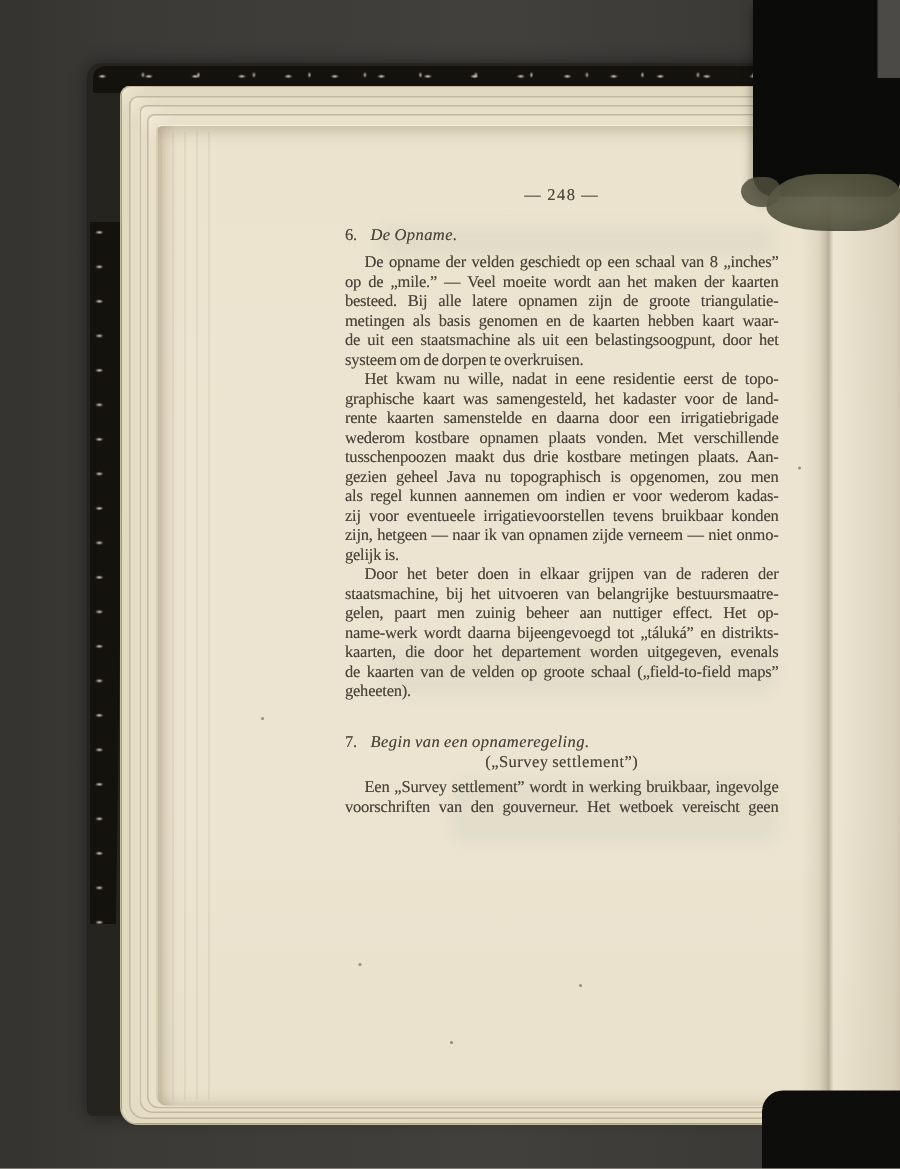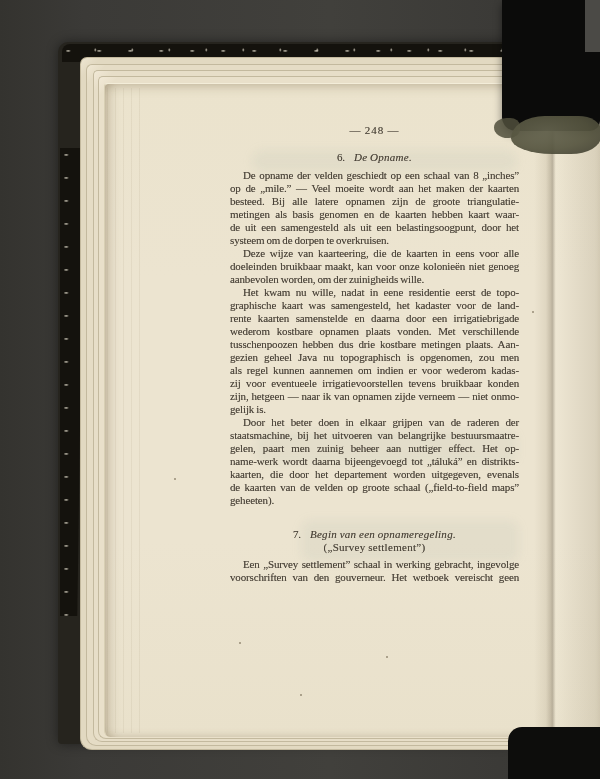--- a/index.html
+++ b/index.html
@@ -78,21 +78,21 @@
   .sp1{left:195px;top:610px;}.sp2{left:281px;top:572px;}.sp3{left:134px;top:558px;}
   .sp4{left:427px;top:227px;}.sp5{left:69px;top:394px;}
   
   .text-col{
     position:absolute;left:125px;top:40px;width:289px;
     font-size:11px;line-height:13px;color:#4a4339;
     letter-spacing:-0.15px;word-spacing:-0.5px;
     text-shadow:0 0 .4px rgba(74,67,57,.55);
   }
   .pagenum{text-align:center;letter-spacing:1px;margin-bottom:14px;color:#4e473c;}
-  .heading{text-align:center;margin-bottom:5px;}
+  .heading{text-align:left;margin-bottom:5px;}
   .heading .hnum{font-style:normal;margin-right:9px;}
   .heading .htitle{font-style:italic;letter-spacing:.3px;}
   .h7{margin-top:21px;margin-bottom:0;}
   .hsub{text-align:center;margin-bottom:4px;letter-spacing:.3px;}
   .para{margin:0;}
   .line{white-space:nowrap;text-align:justify;text-align-last:justify;}
   .line.pfirst{padding-left:13px;}
   .line.plast{text-align-last:left;}
   
   .spine-black{
@@ -143,34 +143,29 @@
 
       <div class="heading">
         <span class="hnum">6.</span><span class="htitle">De Opname.</span>
       </div>
 
       <div class="para">
           <div class="line pfirst">De opname der velden geschiedt op een schaal van 8 „inches”</div>
           <div class="line">op de „mile.” — Veel moeite wordt aan het maken der kaarten</div>
           <div class="line">besteed. Bij alle latere opnamen zijn de groote triangulatie-</div>
           <div class="line">metingen als basis genomen en de kaarten hebben kaart waar-</div>
-          <div class="line">de uit een samengesteld als uit een belastingsoogpunt, door het</div>
+          <div class="line">de uit een staatsmachine als uit een belastingsoogpunt, door het</div>
           <div class="line plast">systeem om de dorpen te overkruisen.</div>
-        </div>
-      <div class="para">
-          <div class="line pfirst">Deze wijze van kaarteering, die de kaarten in eens voor alle</div>
-          <div class="line">doeleinden bruikbaar maakt, kan voor onze kolonieën niet genoeg</div>
-          <div class="line plast">aanbevolen worden, om der zuinigheids wille.</div>
         </div>
       <div class="para">
           <div class="line pfirst">Het kwam nu wille, nadat in eene residentie eerst de topo-</div>
           <div class="line">graphische kaart was samengesteld, het kadaster voor de land-</div>
           <div class="line">rente kaarten samenstelde en daarna door een irrigatiebrigade</div>
           <div class="line">wederom kostbare opnamen plaats vonden. Met verschillende</div>
-          <div class="line">tusschenpoozen hebben dus drie kostbare metingen plaats. Aan-</div>
+          <div class="line">tusschenpoozen maakt dus drie kostbare metingen plaats. Aan-</div>
           <div class="line">gezien geheel Java nu topographisch is opgenomen, zou men</div>
           <div class="line">als regel kunnen aannemen om indien er voor wederom kadas-</div>
           <div class="line">zij voor eventueele irrigatievoorstellen tevens bruikbaar konden</div>
           <div class="line">zijn, hetgeen — naar ik van opnamen zijde verneem — niet onmo-</div>
           <div class="line plast">gelijk is.</div>
         </div>
       <div class="para">
           <div class="line pfirst">Door het beter doen in elkaar grijpen van de raderen der</div>
           <div class="line">staatsmachine, bij het uitvoeren van belangrijke bestuursmaatre-</div>
           <div class="line">gelen, paart men zuinig beheer aan nuttiger effect. Het op-</div>
@@ -179,21 +174,21 @@
           <div class="line">de kaarten van de velden op groote schaal („field-to-field maps”</div>
           <div class="line plast">geheeten).</div>
         </div>
 
       <div class="heading h7">
         <span class="hnum">7.</span><span class="htitle">Begin van een opnameregeling.</span>
       </div>
       <div class="hsub">(„Survey settlement”)</div>
 
       <div class="para">
-          <div class="line pfirst">Een „Survey settlement” schaal in werking gebracht, ingevolge</div>
+          <div class="line pfirst">Een „Survey settlement” wordt in werking bruikbaar, ingevolge</div>
           <div class="line">voorschriften van den gouverneur. Het wetboek vereischt geen</div>
         </div>
     </div>
 
     <div class="gutter"></div>
   </div>
 
   <div class="spine-black"></div>
   <div class="corner-gray"></div>
   <div class="tape-b"></div>

